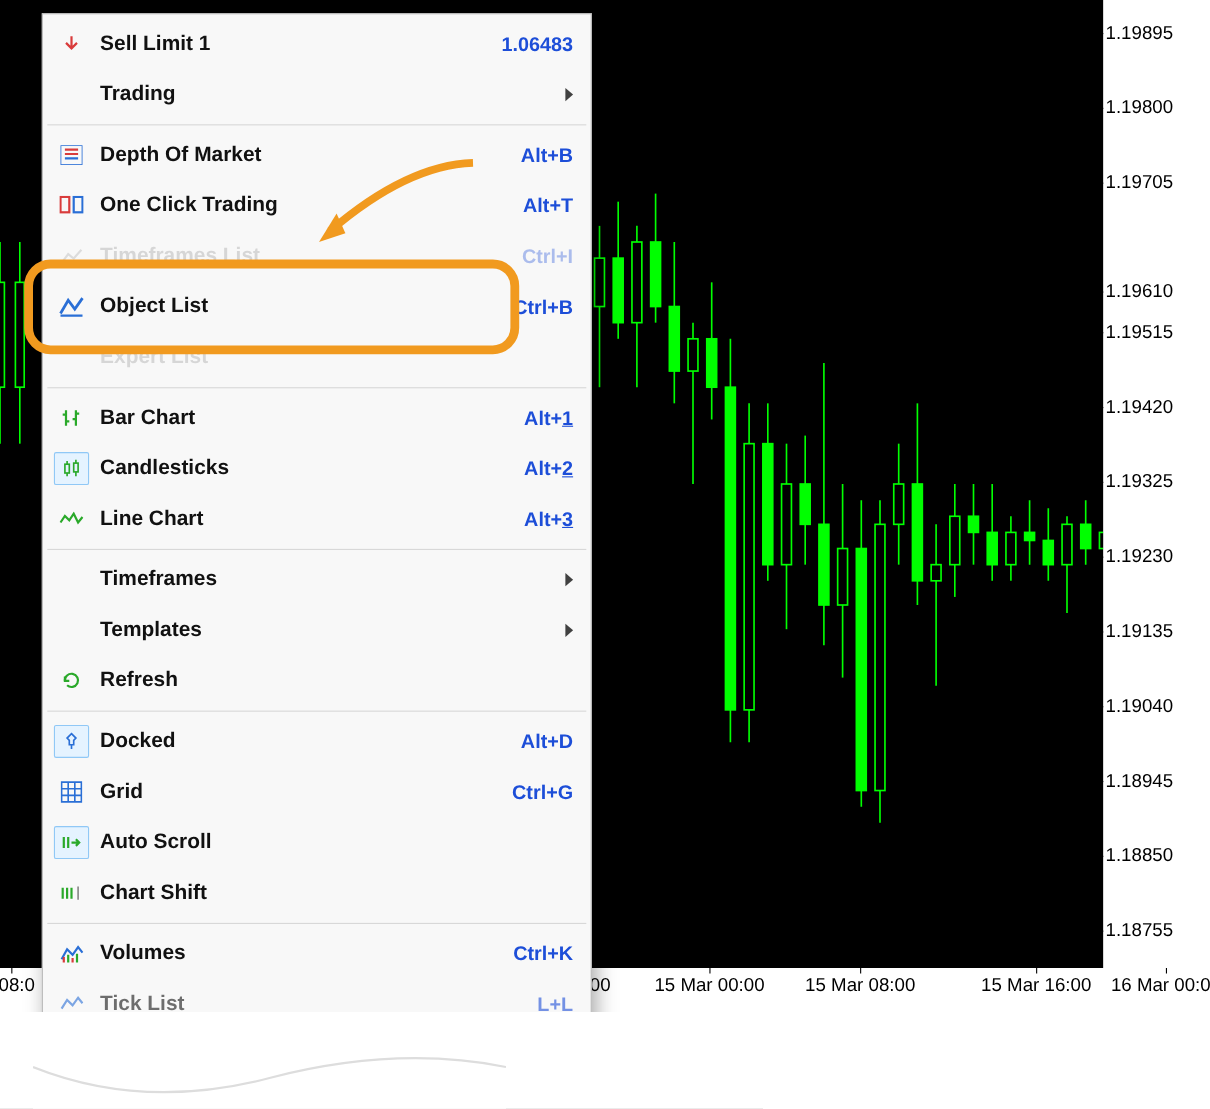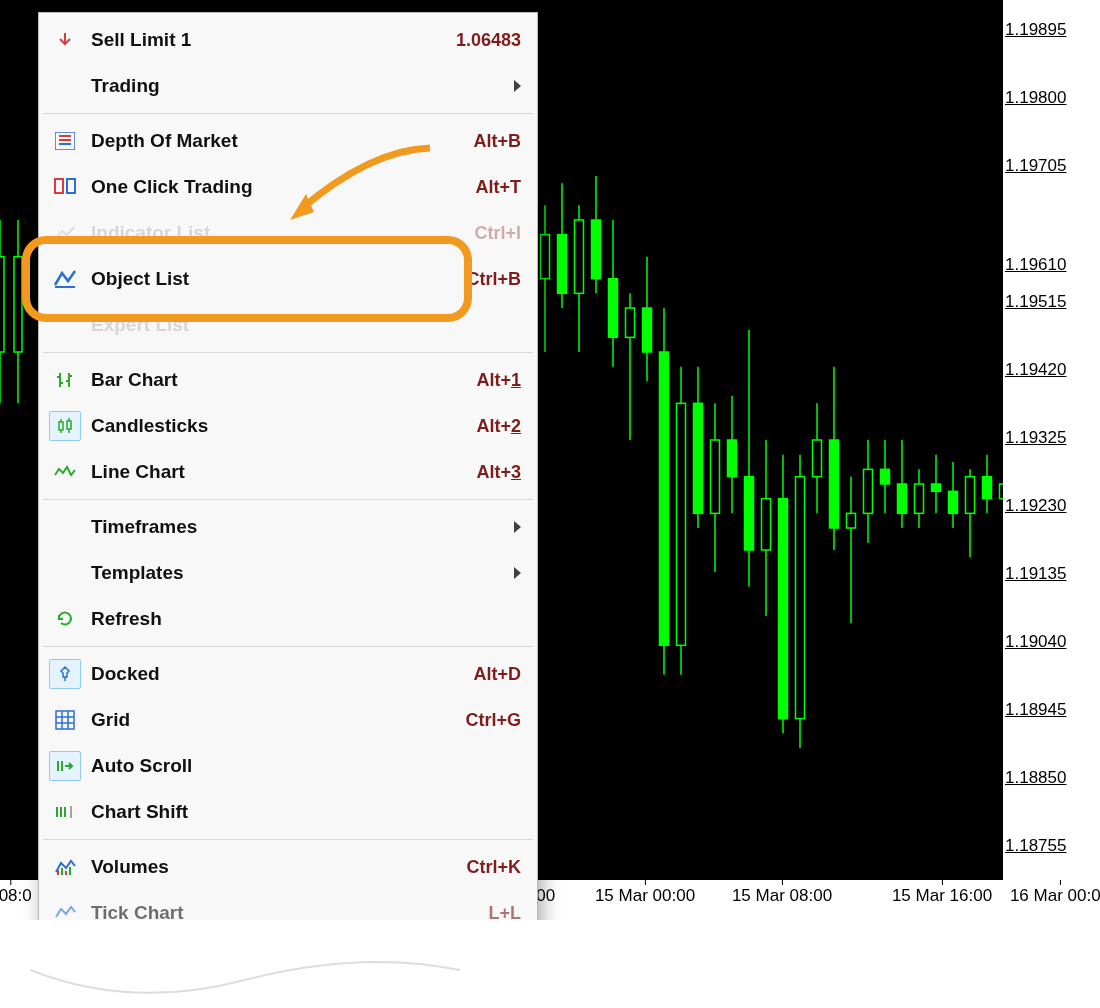--- a/index.html
+++ b/index.html
@@ -29,21 +29,20 @@
   background: #fff;
 }
 .y-tick {
   position: absolute;
   left: 1003px;
   width: 90px;
   color: #000;
   font-size: 17px;
   text-align: left;
   padding-left: 2px;
-  text-decoration: underline;
 }
 .y-tick::before {
   content: "";
   position: absolute;
   left: -6px; top: 50%;
   width: 6px; height: 1px;
   background: #000;
 }
 .x-axis {
   position: absolute;
@@ -88,21 +87,21 @@
 }
 .item.disabled { color: #999; }
 .item .icon-slot {
   width: 40px;
   display: flex;
   justify-content: center;
   align-items: center;
   flex-shrink: 0;
 }
 .item .label { flex: 1 1 auto; padding-left: 6px; }
-.item .accel { color: #7f1d1d; font-size: 18px; }
+.item .accel { color: #1d4ed8; font-size: 18px; }
 .item .accel .u { text-decoration: underline; }
 .item .submenu-arrow {
   margin-left: 8px;
   border-style: solid;
   border-width: 6px 0 6px 7px;
   border-color: transparent transparent transparent #414141;
   width: 0; height: 0;
   flex-shrink: 0;
 }
 .sep {
@@ -281,21 +280,21 @@
     <span class="label">One Click Trading</span>
     <span class="accel">Alt+T</span>
   </div>
 
   <div class="item disabled" style="opacity:0.35">
     <span class="icon-slot">
       <svg width="20" height="16">
           <path d="M1 14 L7 6 L12 10 L19 2" stroke="#aaa" stroke-width="2" fill="none"></path>
         </svg>
     </span>
-    <span class="label">Indicator List</span>
+    <span class="label">Timeframes List</span>
     <span class="accel">Ctrl+I</span>
   </div>
 
   <div class="item">
     <span class="icon-slot">
       <svg width="24" height="20">
           <path d="M2 16 L9 4 L15 12 L22 2" stroke="#2a6fd6" stroke-width="2.5" fill="none"></path>
           <line x1="2" y1="18" x2="22" y2="18" stroke="#2a6fd6" stroke-width="2"></line>
         </svg>
     </span>
@@ -440,21 +439,21 @@
     <span class="label">Volumes</span>
     <span class="accel">Ctrl+K</span>
   </div>
 
   <div class="item" style="opacity:0.6">
     <span class="icon-slot">
       <svg width="22" height="16">
           <path d="M2 12 L7 4 L12 9 L17 2 L21 7" stroke="#2a6fd6" stroke-width="2" fill="none"></path>
         </svg>
     </span>
-    <span class="label">Tick Chart</span>
+    <span class="label">Tick List</span>
     <span class="accel">L+L</span>
   </div>
 
 </div>
 
 <div class="ring"></div>
 
 <svg class="arrow" viewBox="0 0 170 100">
   <path d="M160 8 Q 100 10 30 70" stroke="#f19a1f" stroke-width="7" fill="none"></path>
   <path d="M20 80 L44 72 L36 54 Z" fill="#f19a1f"></path>

